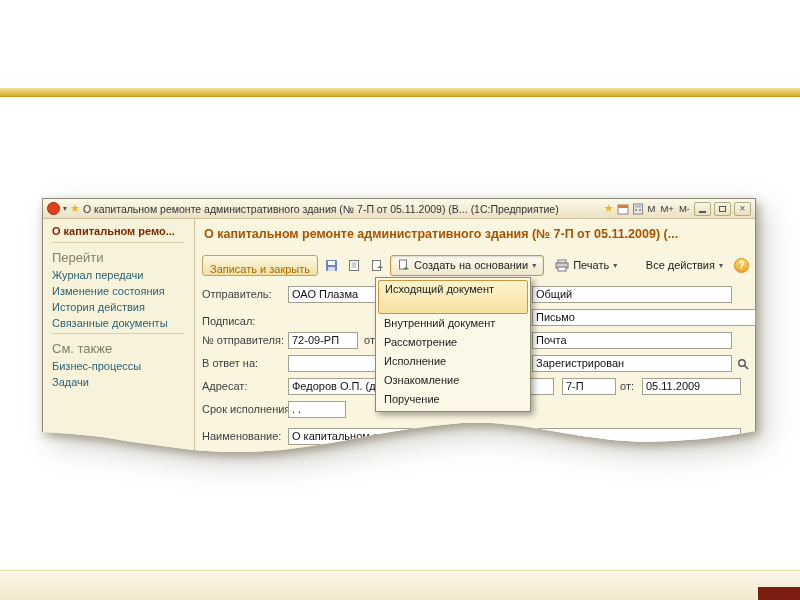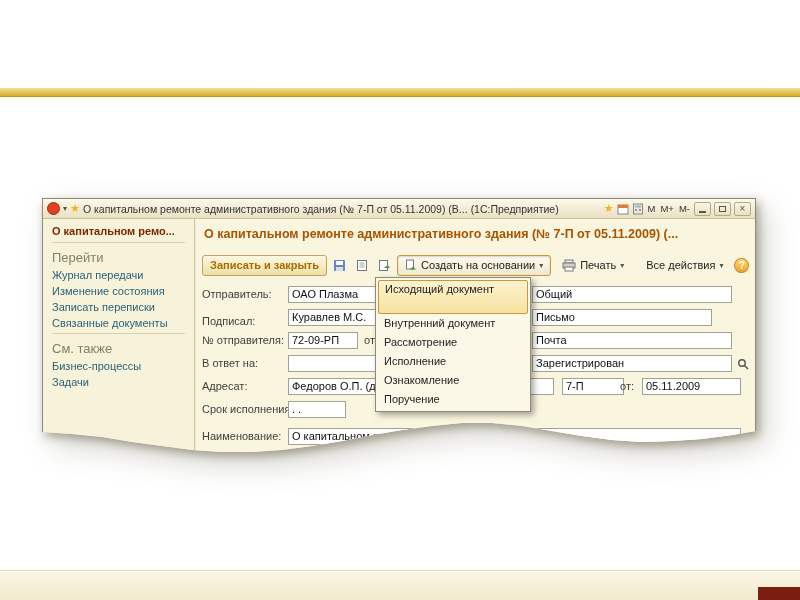--- a/index.html
+++ b/index.html
@@ -56,21 +56,21 @@
 
   .main { position:absolute; left:153px; top:20px; right:0; bottom:0; background:#faf5de; }
   .m-heading { position:absolute; left:8px; top:8px; right:8px; font-size:12.5px; font-weight:bold;
                color:#a85400; white-space:nowrap; overflow:hidden; }
   .m-toolbar { position:absolute; left:6px; top:34px; right:6px; height:24px; display:flex;
                align-items:center; gap:3px; }
   .tbtn { display:inline-flex; align-items:center; gap:4px; height:21px; padding:0 7px;
           border:1px solid transparent; border-radius:3px; font-size:11px; color:#222;
           white-space:nowrap; cursor:pointer; }
   .tbtn.primary { border-color:#bfa45e; background:linear-gradient(#fdf8e2,#efdfa6);
-                  color:#a86e00; font-weight:bold; }
+                  color:#a86e00; font-weight:normal;align-items:flex-end; }
   .tbtn.pressed { border-color:#c9973f; background:linear-gradient(#fefaf0,#f1e9cd);
                   box-shadow:inset 0 1px 2px rgba(0,0,0,.15); }
   .icon-btn { width:20px; height:20px; display:inline-flex; align-items:center; justify-content:center;
               border:1px solid transparent; border-radius:2px; cursor:pointer; }
   .arr { font-size:8px; color:#555; }
   .tb-right-spacer { flex:1; }
   .help-btn { width:15px; height:15px; border-radius:50%; background:linear-gradient(#ffd967,#eda52f);
               border:1px solid #c8882a; color:#fff; font-size:10px; font-weight:bold;
               display:inline-flex; align-items:center; justify-content:center; cursor:pointer; }
 
@@ -130,21 +130,21 @@
             <span>×</span>
           </span>
       </div>
 
       <div class="sidebar">
         <div class="sb-title">О капитальном ремо...</div>
         <hr class="sb-sep">
         <div class="sb-head">Перейти</div>
         <div class="sb-link">Журнал передачи</div>
         <div class="sb-link">Изменение состояния</div>
-        <div class="sb-link">Записать переписки</div>
+        <div class="sb-link">История действия</div>
         <div class="sb-link">Связанные документы</div>
         <hr class="sb-sep">
         <div class="sb-head">См. также</div>
         <div class="sb-link">Бизнес-процессы</div>
         <div class="sb-link">Задачи</div>
       </div>
 
       <div class="main">
         <div class="m-heading">О капитальном ремонте административного здания (№ 7-П от 05.11.2009) (...</div>
 
@@ -197,44 +197,43 @@
           </span>
           <span class="help-btn">
             <span>?</span>
           </span>
         </div>
 
         <span class="lbl" style="left:6px; top:67px;">Отправитель:</span>
         <span class="fld" style="left:92px; top:67px; width:168px;">ОАО Плазма</span>
 
         <span class="lbl" style="left:6px; top:78px;margin-top:16px;">Подписал:</span>
-        <span class="fld" style="left:92px; top:90px; width:168px;">Куравлев М.С.</span>
 
         <span class="lbl" style="left:6px; top:113px;">№ отправителя:</span>
         <span class="fld" style="left:92px; top:113px; width:70px;">72-09-РП</span>
         <span class="lbl" style="left:168px; top:113px;">от</span>
         <span class="fld" style="left:182px; top:113px; width:78px;"></span>
 
         <span class="lbl" style="left:6px; top:136px;">В ответ на:</span>
         <span class="fld" style="left:92px; top:136px; width:168px;"></span>
 
         <span class="lbl" style="left:6px; top:159px;">Адресат:</span>
         <span class="fld" style="left:92px; top:159px; width:266px;">Федоров О.П. (директ</span>
-        <span class="fld" style="left:366px; top:159px; width:62px;">7-П</span>
+        <span class="fld" style="left:366px; top:159px; width:54px;">7-П</span>
         <span class="lbl" style="left:424px; top:159px;">от:</span>
         <span class="fld" style="left:446px; top:159px; width:99px;">05.11.2009</span>
 
         <span class="lbl" style="left:6px; top:182px;">Срок исполнения:</span>
         <span class="fld" style="left:92px; top:182px; width:58px;">. .</span>
 
         <span class="lbl" style="left:6px; top:209px;">Наименование:</span>
         <span class="fld" style="left:92px; top:209px; width:453px;">О капитальном ремонте административного здания</span>
 
         <span class="fld" style="left:336px; top:67px; width:200px;">Общий</span>
-        <span class="fld" style="left:336px; top:90px; width:180px;">Письмо</span>
+        <span class="fld" style="left:336px; top:90px; width:224px;">Письмо</span>
         <span class="fld" style="left:336px; top:113px; width:200px;">Почта</span>
         <span class="fld" style="left:336px; top:136px; width:200px;">Зарегистрирован</span>
         <span class="search-btn" style="left:539px; top:136px;">
           <svg width="12" height="12">
             <circle cx="5" cy="5" r="3.2" fill="none" stroke="#555" stroke-width="1.4"></circle>
             <line x1="7.5" y1="7.5" x2="11" y2="11" stroke="#555" stroke-width="1.6"></line>
           </svg>
         </span>
 
         <div class="menu">

